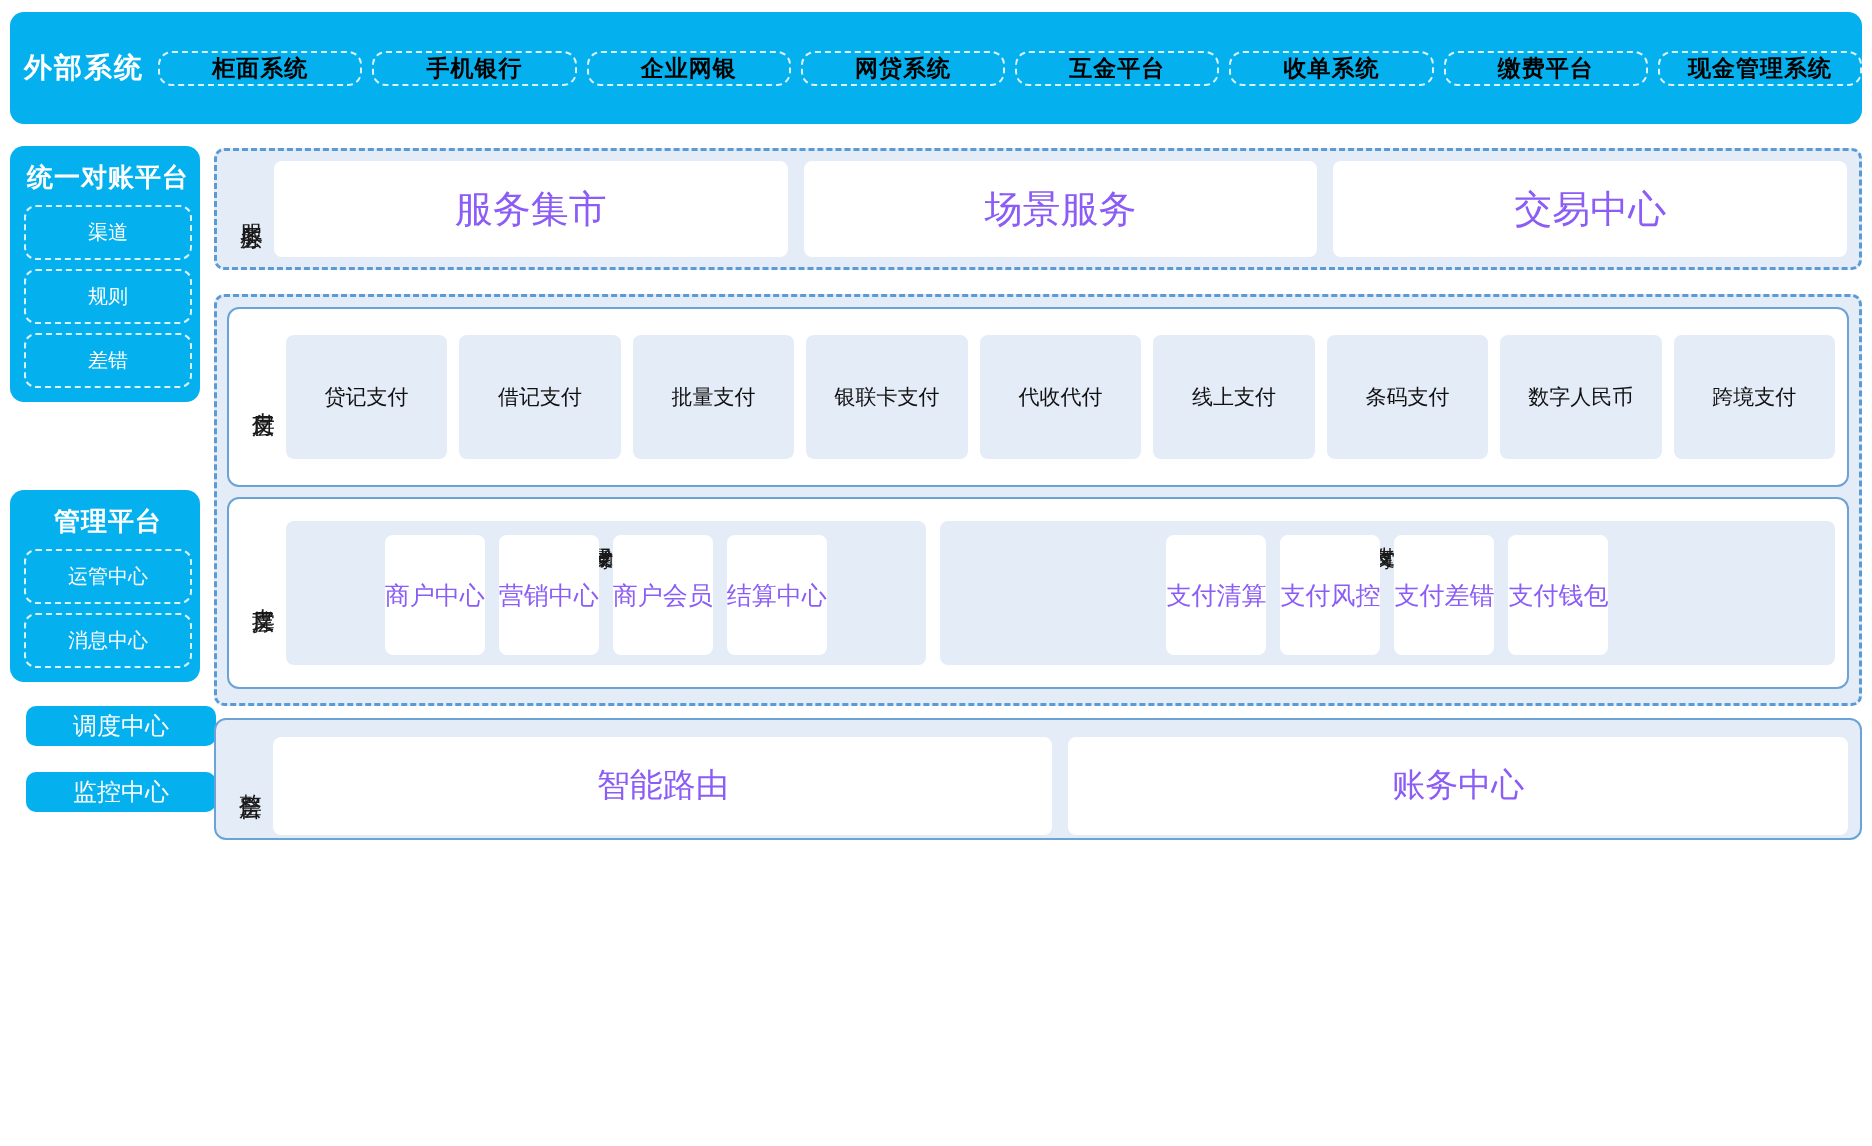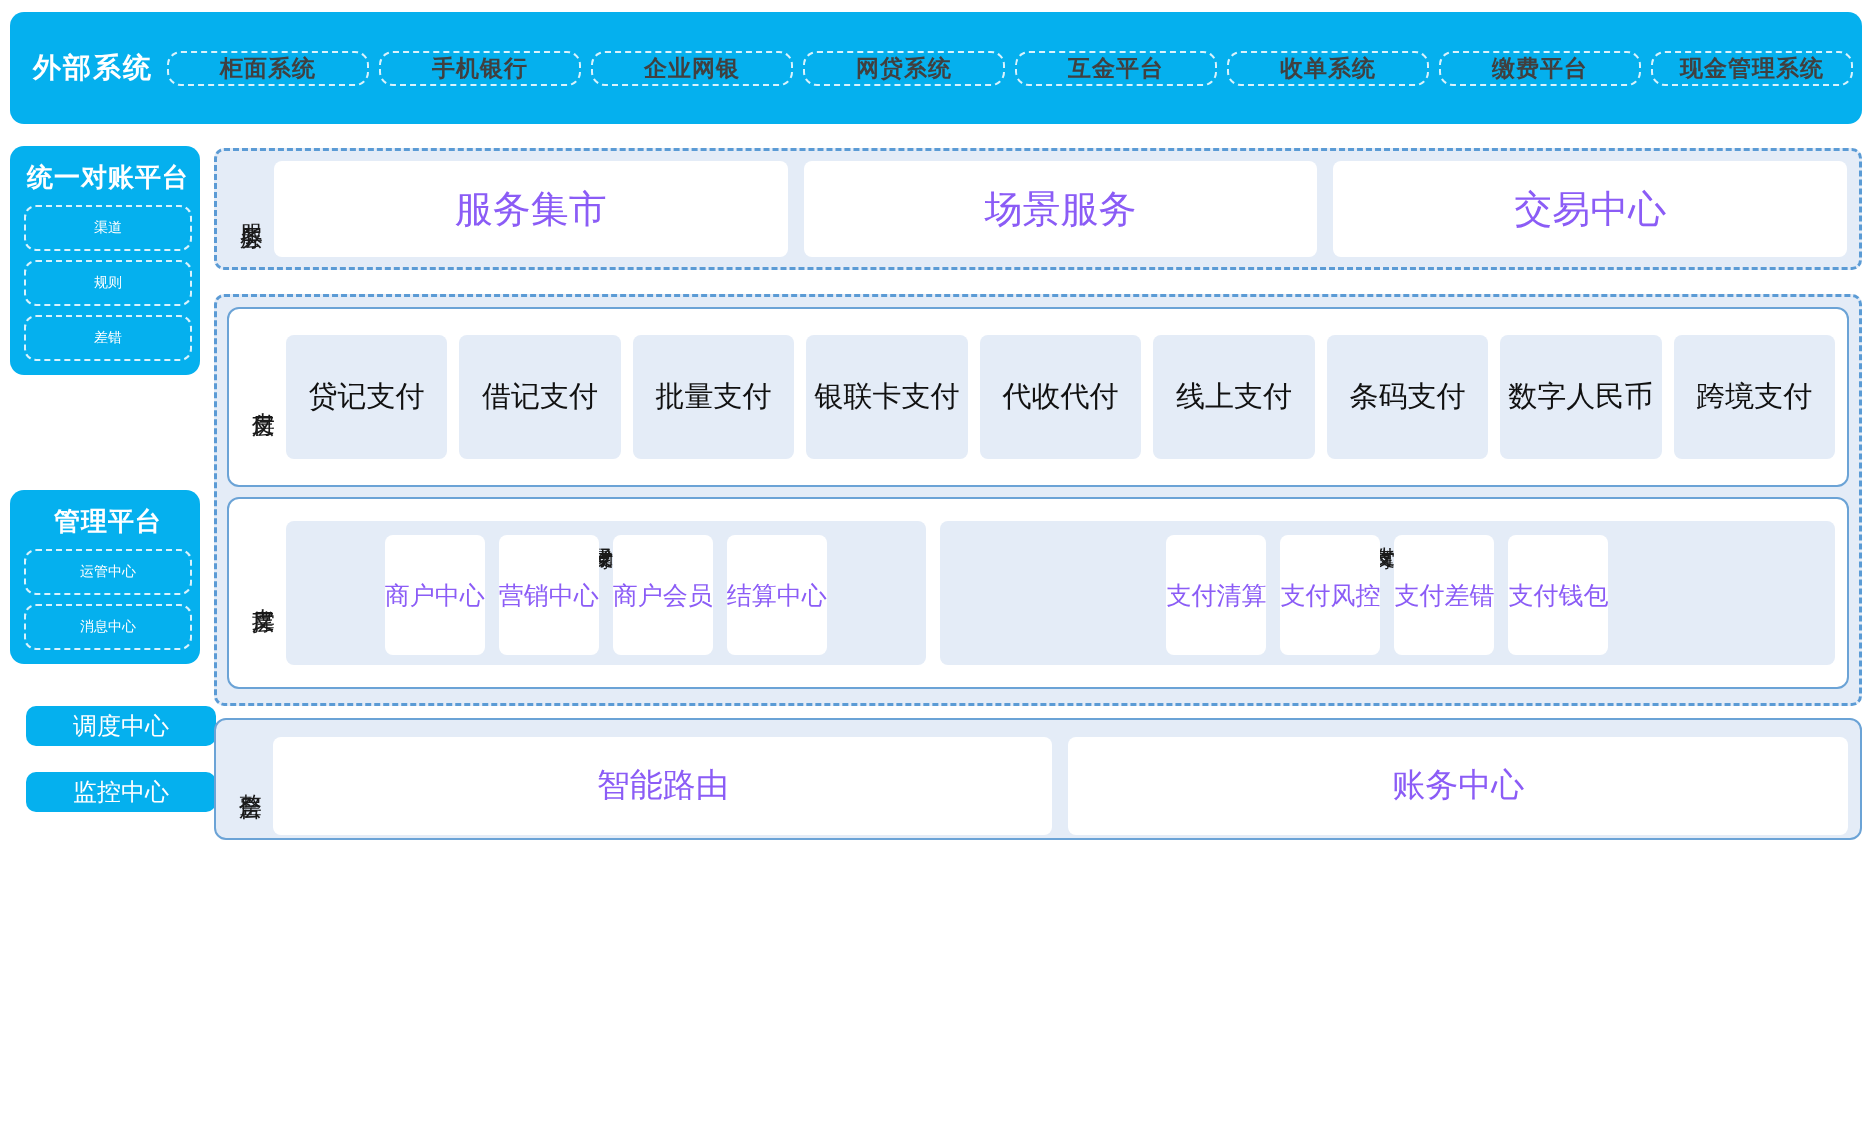--- a/index.html
+++ b/index.html
@@ -32,28 +32,28 @@
     display: flex;
     align-items: stretch;
   }
   .dashed-chip {
     flex: 1 1 0;
     border: 2px dashed rgba(255,255,255,.85);
     border-radius: 14px;
     display: flex;
     align-items: center;
     justify-content: center;
-    color: #404040;
+    color: #000000;
     font-size: 23px;
     font-weight: bold;
     letter-spacing: 1px;
   }
 
   
-  #external-bar { left: 10px; top: 12px; width: 1852px; height: 112px; padding: 0 9px; }
+  #external-bar { left: 10px; top: 12px; width: 1852px; height: 112px; padding: 0 0; }
   #external-bar .bar-title { width: 148px; font-size: 28px; }
   #external-bar .bar-items { gap: 10px; padding: 10px 0; }
 
   
   #channel-bar { left: 10px; top: 1022px; width: 1852px; height: 112px; padding: 0 14px; }
   #channel-bar .bar-title { width: 210px; font-size: 30px; }
   #channel-bar .bar-items { gap: 14px; padding: 10px 0; }
   #channel-bar .dashed-chip { font-size: 24px; font-weight: normal; }
 
   
@@ -71,21 +71,21 @@
     font-size: 26px;
     font-weight: bold;
     text-align: center;
     letter-spacing: 1px;
     padding: 4px 0 10px 0;
   }
   .side-chip {
     border: 2px dashed rgba(255,255,255,.85);
     border-radius: 12px;
     color: #fff;
-    font-size: 14px;
+    font-size: 20px;
     text-align: center;
     padding: 12px 0;
     margin-bottom: 9px;
   }
   .side-chip:last-child { margin-bottom: 0; }
 
   #side-recon   { left: 10px; top: 146px;  width: 190px; }
   #side-manage  { left: 10px; top: 490px;  width: 190px; }
 
   .side-solid {
@@ -148,21 +148,21 @@
     display: flex;
     align-items: center;
   }
   
   #pay-panel { left: 10px; top: 10px; right: 10px; height: 180px; padding: 0 12px; }
   #pay-panel .cards { flex: 1 1 auto; display: flex; gap: 12px; }
   .lblue-card {
     background: #e4ecf7;
     border-radius: 8px;
     display: flex; align-items: center; justify-content: center;
-    color: #111; font-size: 29px;
+    color: #111; font-size: 21px;
     flex: 1 1 0;
     height: 124px;
   }
 
   
   #support-panel { left: 10px; top: 200px; right: 10px; height: 192px; padding: 0 12px; }
   #support-panel .groups { flex: 1 1 auto; display: flex; gap: 14px; height: 144px; }
   .group-box {
     background: #e4ecf7;
     border-radius: 8px;

